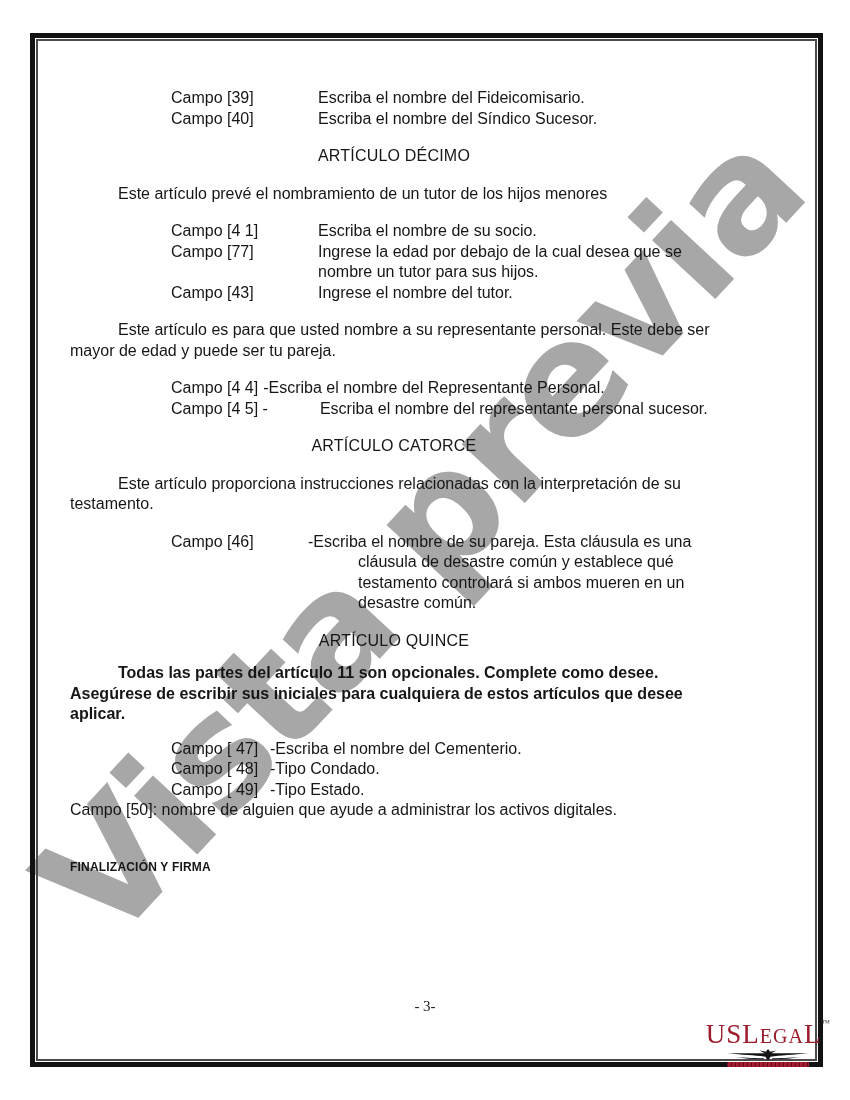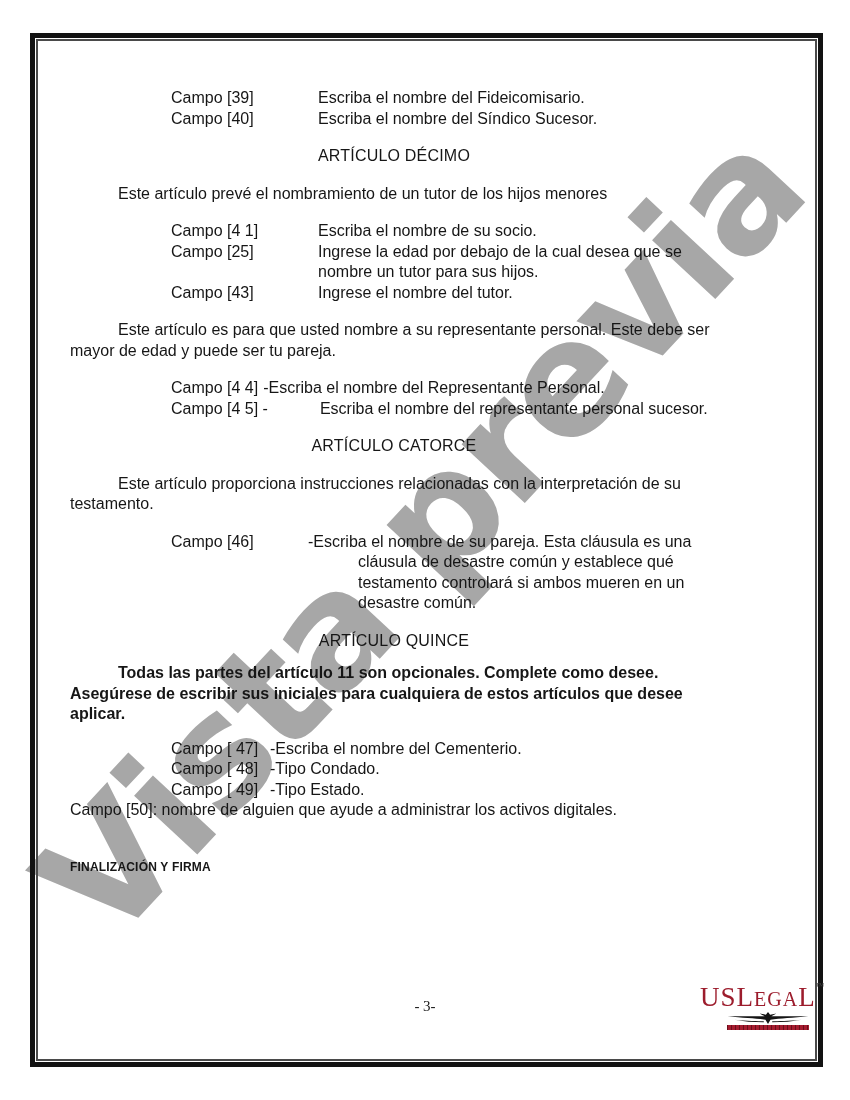--- a/index.html
+++ b/index.html
@@ -45,21 +45,21 @@
   .closing{
     font-size:12px;font-weight:bold;text-align:left;margin-top:36px;letter-spacing:.2px;
   }
   
   .pagenum{
     position:absolute;left:0;right:0;top:996px;text-align:center;z-index:3;
     font-family:"Liberation Serif",serif;font-size:15px;color:#1a1a1a;
   }
   
   .logo{
-    position:absolute;left:700px;top:984px;width:136px;z-index:10;
+    position:absolute;left:700px;top:1021px;width:136px;z-index:10;text-align:center;
     line-height:1;
   }
   .logo-text{
     font-family:"Liberation Serif",serif;color:#9c1c2c;white-space:nowrap;
     letter-spacing:1px;
   }
   .logo-text .big{font-size:27px;}
   .logo-text .sm{font-size:20px;}
   .logo-text .tm{font-size:9px;color:#444;vertical-align:top;position:relative;top:-2px;letter-spacing:0;}
   .logo-eagle{display:block;margin:1px auto 0 auto;width:84px;height:12px;}
@@ -89,21 +89,21 @@
   </div>
 
   <h2>ARTÍCULO DÉCIMO</h2>
   <p class="para">Este artículo prevé el nombramiento de un tutor de los hijos menores</p>
   <div class="rows">
     <div class="campo-row">
       <span class="lbl">Campo [4 1]</span>
       <span class="dsc">Escriba el nombre de su socio.</span>
     </div>
     <div class="campo-row">
-      <span class="lbl">Campo [25]</span>
+      <span class="lbl">Campo [77]</span>
       <span class="dsc">Ingrese la edad por debajo de la cual desea que se nombre un tutor para sus hijos.</span>
     </div>
     <div class="campo-row">
       <span class="lbl">Campo [43]</span>
       <span class="dsc">Ingrese el nombre del tutor.</span>
     </div>
   </div>
 
   <p class="para">Este artículo es para que usted nombre a su representante personal. Este debe ser mayor de edad y puede ser tu pareja.</p>
   <div class="rows">

